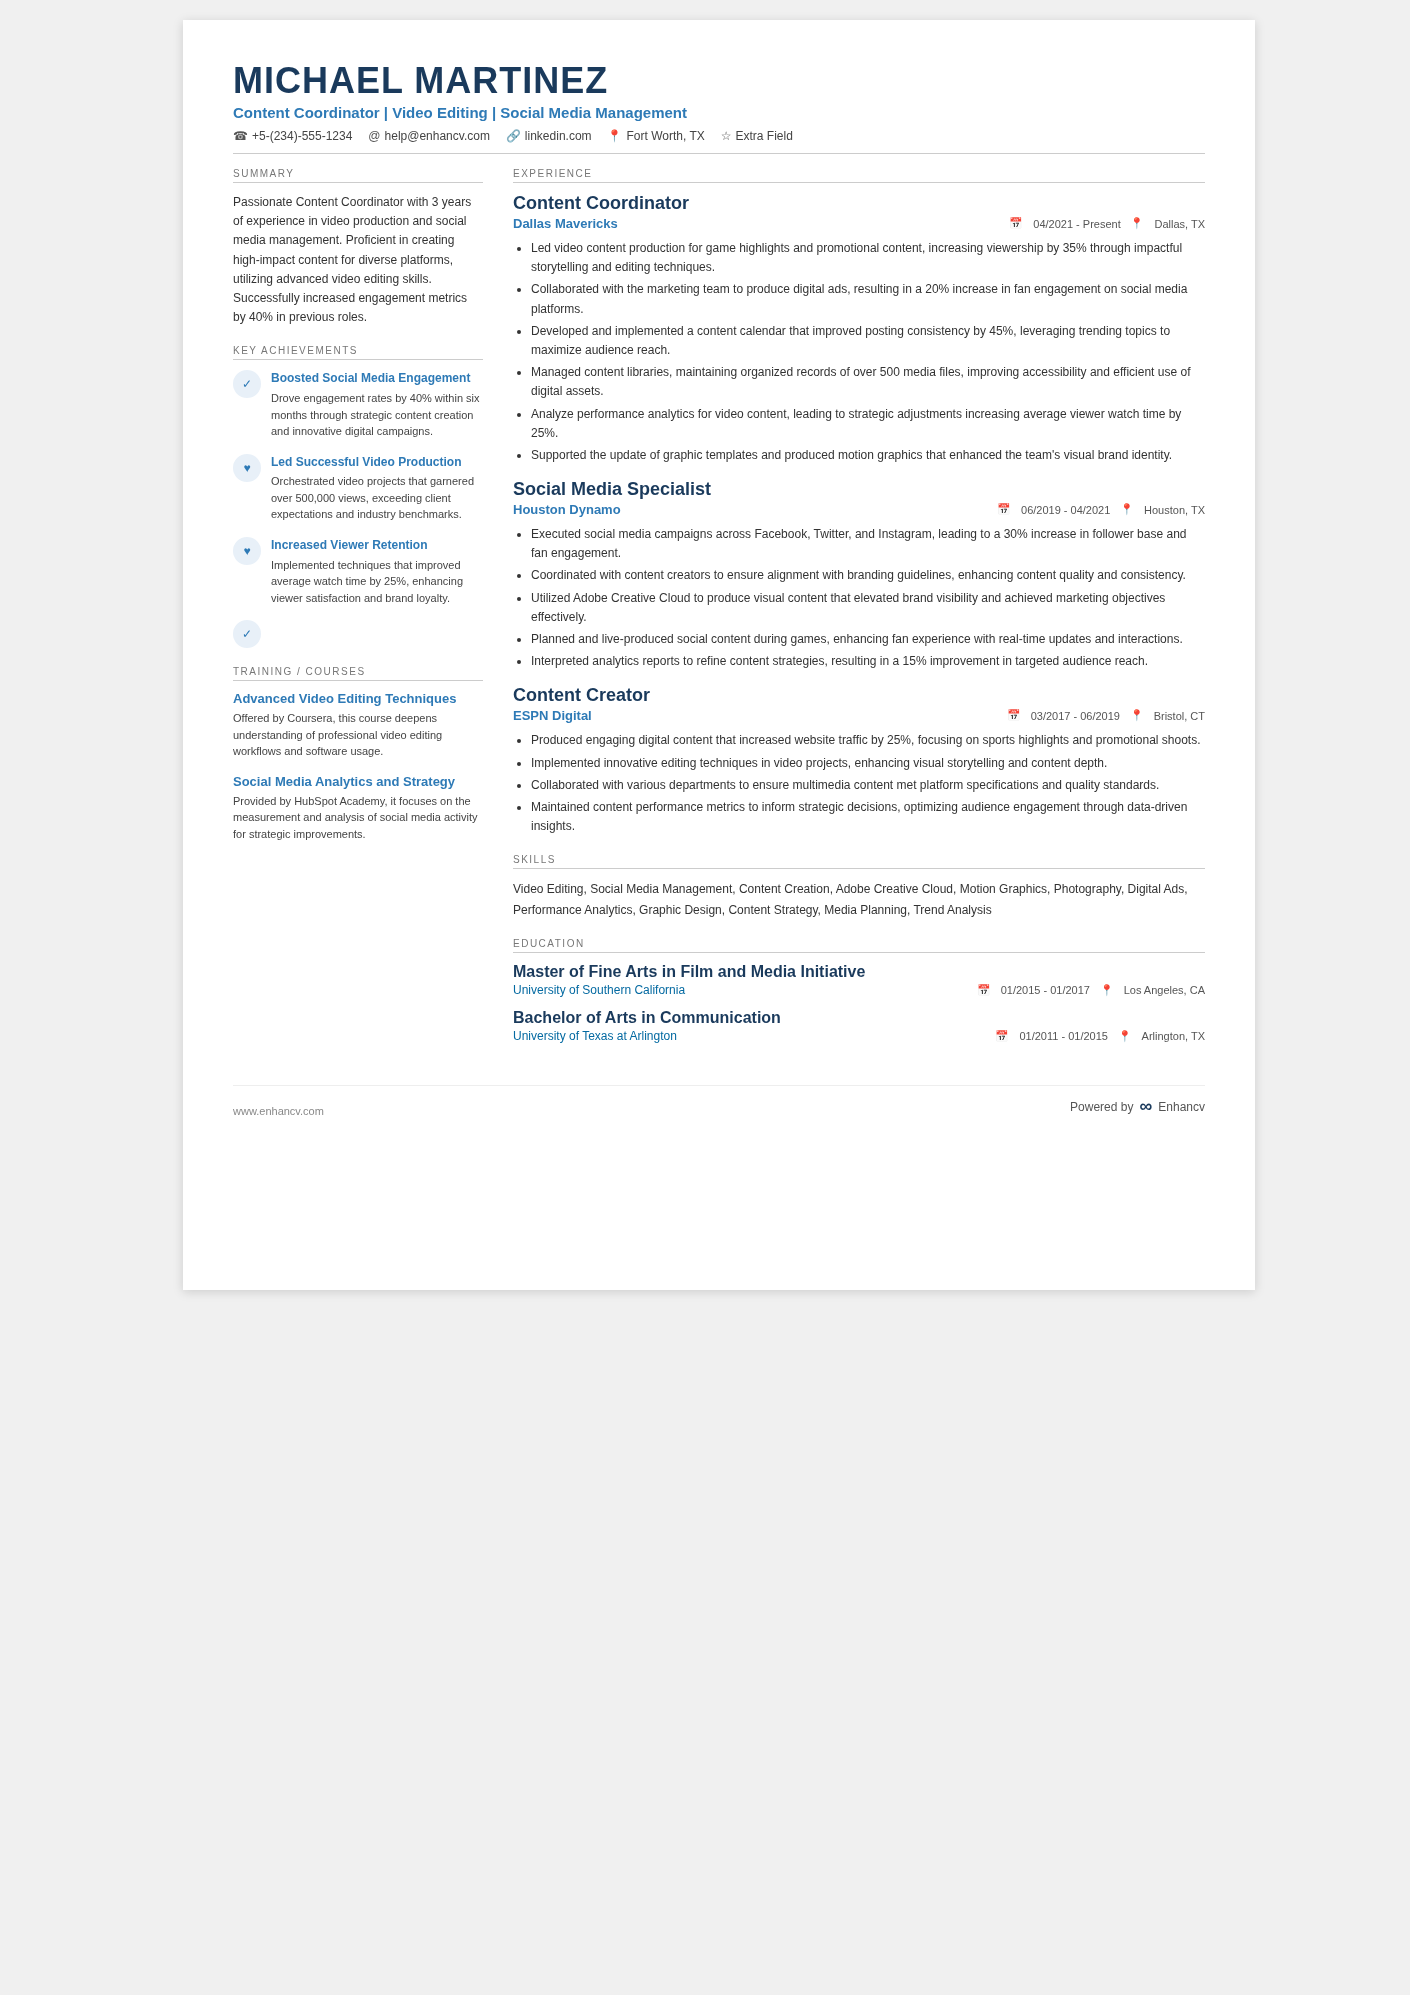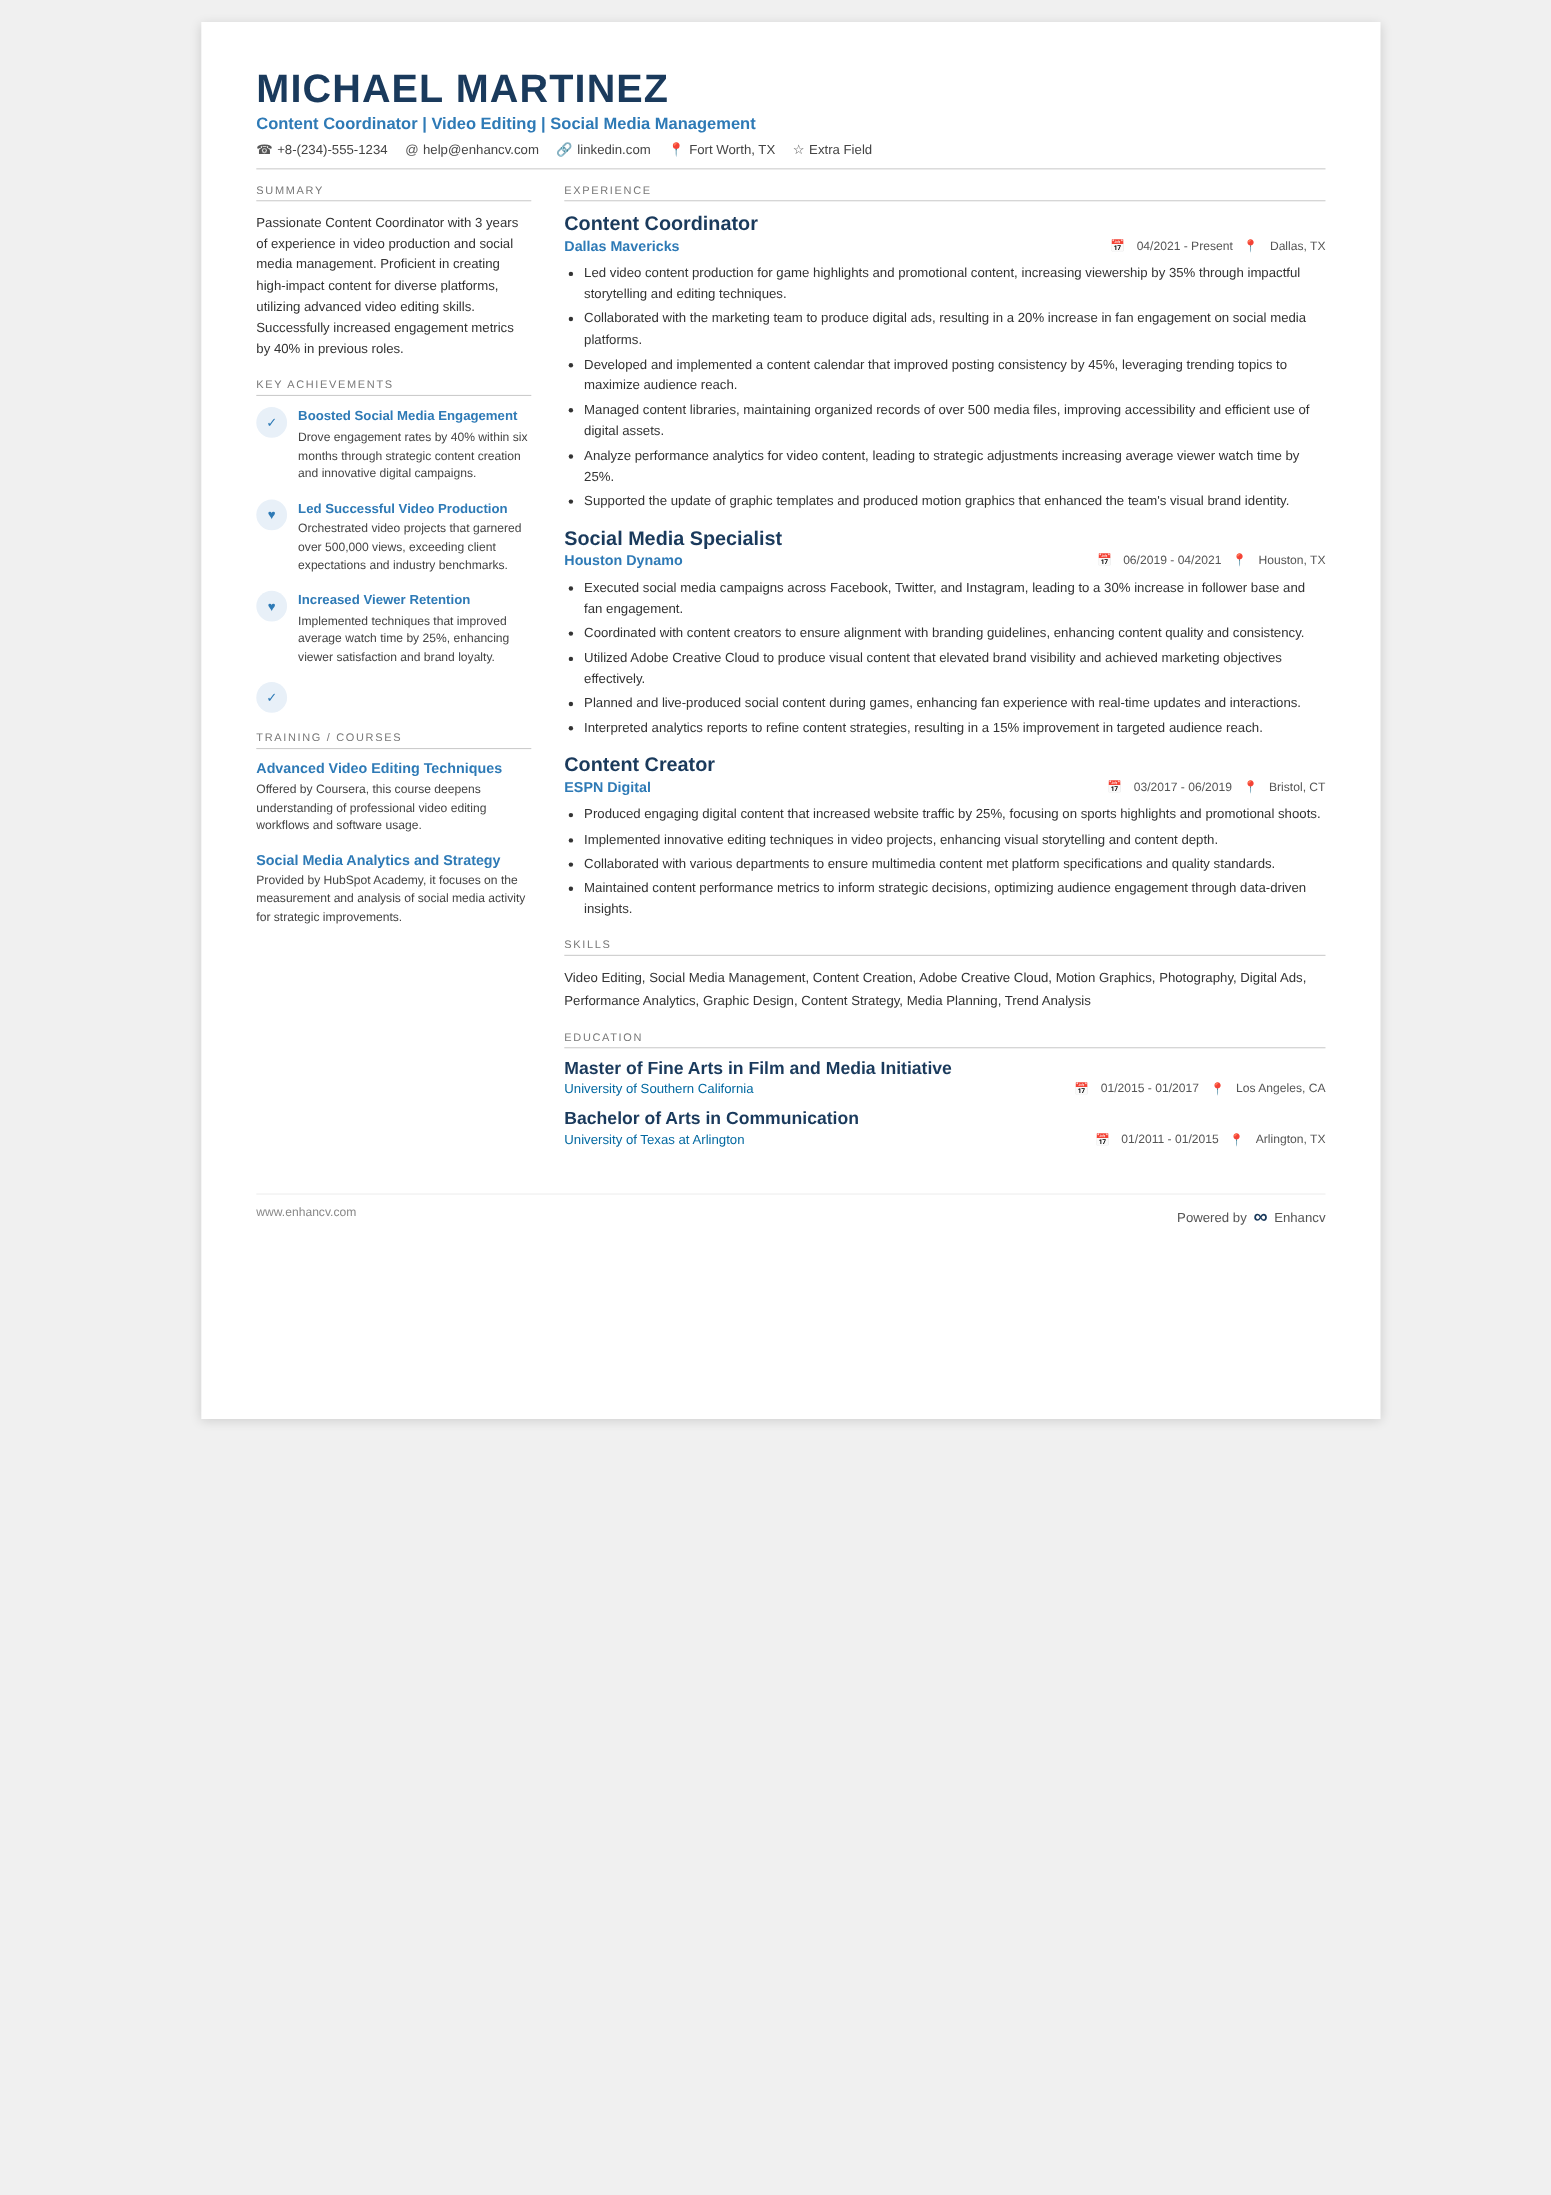--- a/index.html
+++ b/index.html
@@ -192,21 +192,21 @@
       font-size: 11px;
       color: #555;
       display: flex;
       gap: 10px;
     }
 
     
     .footer {
       display: flex;
       justify-content: space-between;
-      align-items: flex-start;
+      align-items: flex-end;
       margin-top: 30px;
       padding-top: 10px;
       border-top: 1px solid #eee;
       font-size: 11px;
       color: #888;
     }
     .footer-logo {
       display: flex;
       align-items: center;
       gap: 6px;
@@ -223,21 +223,21 @@
 <body>
 
 <div class="page">
 
   <div class="header">
     <div class="name">MICHAEL MARTINEZ</div>
     <div class="subtitle">Content Coordinator | Video Editing | Social Media Management</div>
     <div class="contact-bar">
       <div class="contact-item">
         <span class="contact-icon">☎</span>
-        <span>+8-(234)-555-1234</span>
+        <span>+5-(234)-555-1234</span>
       </div>
       <div class="contact-item">
         <span class="contact-icon">@</span>
         <span>help@enhancv.com</span>
       </div>
       <div class="contact-item">
         <span class="contact-icon">🔗</span>
         <span>linkedin.com</span>
       </div>
       <div class="contact-item">

